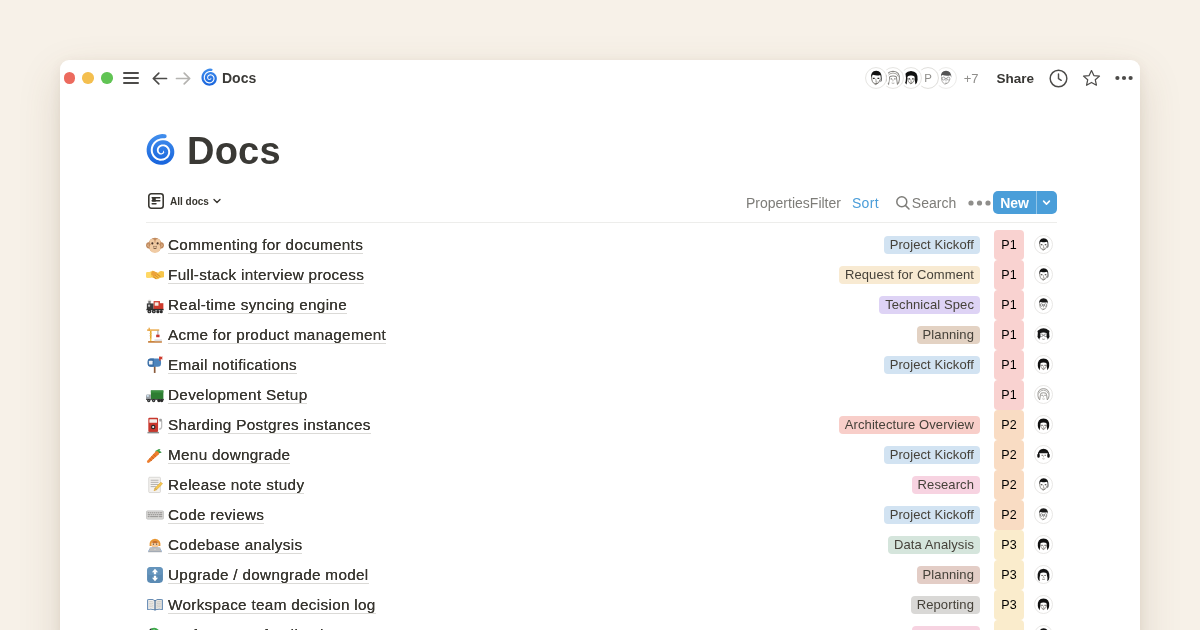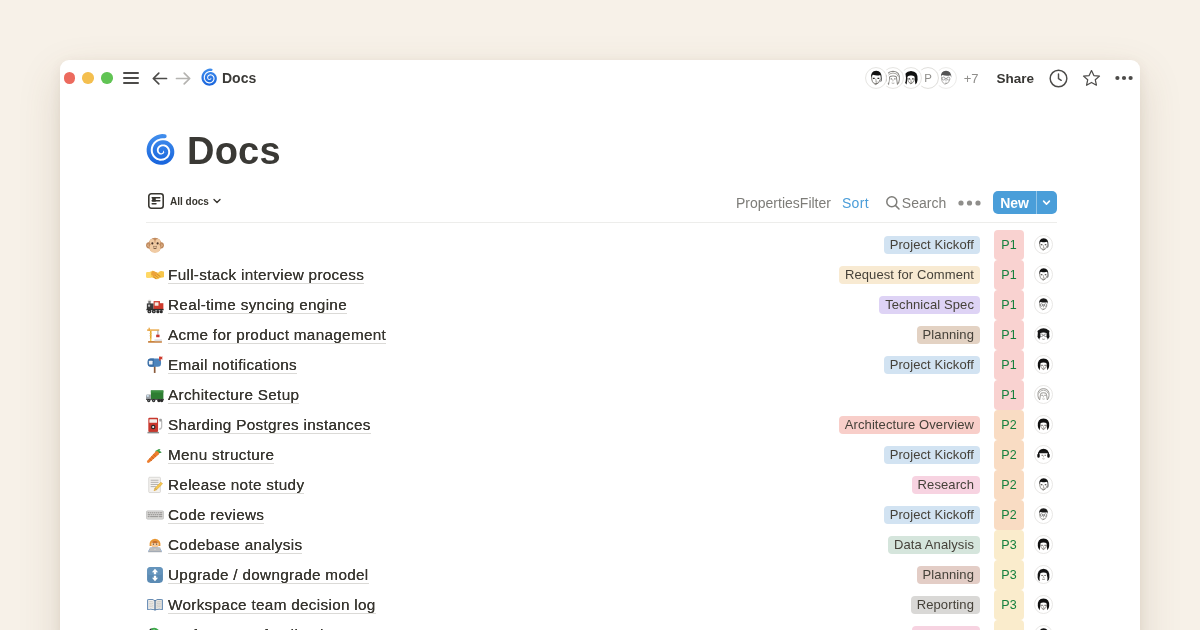--- a/index.html
+++ b/index.html
@@ -16,32 +16,32 @@
 .avh svg,.rav svg{display:block}
 .plus7{font-size:13px;color:#8f8e8b;margin-left:7px}
 .share{font-size:13.5px;font-weight:600;color:#383734;margin-left:18px}
 .ticon{margin-left:15px;display:flex;align-items:center}
 .bigrow{position:absolute;left:84px;top:73px;display:flex;align-items:center}
 .bigtitle{font-size:38px;font-weight:700;color:#3a3935;letter-spacing:.2px;margin-left:7px;line-height:36px}
 .alldocs{position:absolute;left:87px;top:133px;display:flex;align-items:center;font-size:10px;font-weight:700;color:#37352f}
 .tools{position:absolute;right:83px;top:129px;display:flex;align-items:center;font-size:14px;color:#7d7c78}
 .tools .it{margin-left:17px;display:flex;align-items:center}
 .sort{color:#4a9dd9}
-.newbtn{margin-left:12px;height:23px;background:#4a9ed9;border-radius:5px;display:flex;align-items:center;color:#fff;font-size:14px;font-weight:600}
+.newbtn{margin-left:2px;height:23px;background:#4a9ed9;border-radius:5px;display:flex;align-items:center;color:#fff;font-size:14px;font-weight:600}
 .newbtn .nl{padding:0 7px}
 .newbtn .nr{padding:0 5px 0 4px;border-left:1px solid rgba(255,255,255,.4);height:23px;display:flex;align-items:center}
 .divider{position:absolute;left:86px;width:911px;top:162px;height:1px;background:#ededeb}
 .rows{position:absolute;left:86px;width:907px;top:169.5px}
 .row{height:30px;display:flex;align-items:center;position:relative}
 .ric{width:18px;height:17px;flex:none;margin-right:4px;display:flex;align-items:center;justify-content:center}
 .ric svg{display:block}
 .rtitle{font-size:15.3px;letter-spacing:.3px;font-weight:500;color:#37352f;text-shadow:0 0 .4px #37352f;border-bottom:1px solid #dbdad7;line-height:17px}
 .rright{position:absolute;right:0;top:0;height:30px;display:flex;align-items:center}
 .tag{height:18px;border-radius:4px;padding:0 6px;font-size:13px;letter-spacing:.1px;color:#454139;display:flex;align-items:center;white-space:nowrap}
-.pb{width:30px;height:30px;border-radius:4px;font-size:12.5px;color:#15803d;display:flex;align-items:center;justify-content:center;margin-left:14px}
+.pb{width:30px;height:30px;border-radius:4px;font-size:12.5px;color:#000000;display:flex;align-items:center;justify-content:center;margin-left:14px}
 .rav{width:19px;height:19px;margin-left:10px;flex:none}
 .tag-blue{background:#d2e3f2}.tag-yel{background:#f8ead2}.tag-pur{background:#ded3f5}
 .tag-tan{background:#e3d2c3}.tag-sal{background:#f8cec9}.tag-pink{background:#f7d3e1}
 .tag-mint{background:#d5e5dc}.tag-gray{background:#d9d8d6}.tag-rose{background:#e3cdc6}
 .p1{background:#f9d2d0}.p2{background:#f9dcc3}.p3{background:#faeccc}
 </style></head>
 <body>
 <div class="win">
   <div class="dot" style="left:3.8px;background:#ec6a5e"></div>
   <div class="dot" style="left:22.4px;background:#f4bf4f"></div>
@@ -197,20 +197,21 @@
             <path d="M8.5 6.2 C4.8 6.2 3.2 9 3.4 11.6 C3.6 14.3 5.9 16 8.5 16 C11.1 16 13.4 14.3 13.6 11.6 C13.8 9 12.2 6.2 8.5 6.2Z" fill="#F0CBA4"></path>
             <ellipse cx="5.8" cy="5.4" rx="2.4" ry="2.6" fill="#F0CBA4"></ellipse>
             <ellipse cx="11.2" cy="5.4" rx="2.4" ry="2.6" fill="#F0CBA4"></ellipse>
             <circle cx="6" cy="7" r="1" fill="#463126"></circle>
             <circle cx="11" cy="7" r="1" fill="#463126"></circle>
             <path d="M7.2 11.6 q1.3 1.1 2.6 0" stroke="#7a5b43" stroke-width=".9" fill="none" stroke-linecap="round"></path>
             <ellipse cx="7.5" cy="9.9" rx=".55" ry=".8" fill="#7a5b43"></ellipse>
             <ellipse cx="9.5" cy="9.9" rx=".55" ry=".8" fill="#7a5b43"></ellipse>
           </svg>
         </span>
+        <span class="rtitle">Commenting for documents</span>
         <span class="rright">
           <span class="tag tag-blue">Project Kickoff</span>
           <span class="pb p1">P1</span>
           <span class="rav">
             <svg width="19" height="19" viewBox="0 0 24 24">
               <circle cx="12" cy="12" r="11.4" fill="#fff" stroke="#e2e1de" stroke-width="1"></circle>
               <path d="M6.8 11.5 Q5.8 4.6 12.2 4.1 Q18.6 4.4 18.2 12.5 Q18.4 15.5 17 16.6 Q17.6 10.4 16.6 8.6 Q13.4 9.8 8.6 8.4 Q7.4 9.4 7.2 11.5 Z" fill="#131313"></path>
               <path d="M7.3 10 Q6.6 16.8 11.6 19.2 Q15.4 18.2 16.6 13.5" fill="none" stroke="#55514b" stroke-width=".8"></path>
               <path d="M8.6 12.4 h2 M13.6 12.4 h2" stroke="#2e2b27" stroke-width="1.3"></path>
               <path d="M11.7 12.8 q.7 2.6 .2 3.4 q.9 .6 1.7 .1" stroke="#6b675f" stroke-width=".7" fill="none"></path>
@@ -350,21 +351,21 @@
             <rect x="0.8" y="8.4" width="1.8" height="1.8" fill="#cfe3f0"></rect>
             <rect x="0" y="12.2" width="17" height="1" fill="#555"></rect>
             <circle cx="2.6" cy="13.8" r="1.6" fill="#2b2b2b"></circle>
             <circle cx="7.2" cy="13.8" r="1.6" fill="#2b2b2b"></circle>
             <circle cx="12.2" cy="13.8" r="1.6" fill="#2b2b2b"></circle>
             <circle cx="14.8" cy="13.8" r="1.6" fill="#2b2b2b"></circle>
             <circle cx="2.6" cy="13.8" r=".6" fill="#9aa0a6"></circle>
             <circle cx="7.2" cy="13.8" r=".6" fill="#9aa0a6"></circle>
           </svg>
         </span>
-        <span class="rtitle">Architecture Setup</span>
+        <span class="rtitle">Development Setup</span>
         <span class="rright">
           <span class="pb p1">P1</span>
           <span class="rav">
             <svg width="19" height="19" viewBox="0 0 24 24">
               <circle cx="12" cy="12" r="11.4" fill="#fff" stroke="#e2e1de" stroke-width="1"></circle>
               <path d="M5 13.5 Q4.3 4.8 12 4.6 Q19.7 4.8 19 13.5 Q18.8 17 16.8 18.8 L15.9 12.4 Q16.3 9.6 12 9.8 Q7.7 9.6 8.1 12.4 L7.2 18.8 Q5.2 17 5 13.5 Z" fill="none" stroke="#8a8884" stroke-width="1.1"></path>
               <path d="M6.2 10.5 Q7.4 6.4 12 6.6 Q16.6 6.4 17.8 10.5" stroke="#96948f" stroke-width=".9" fill="none"></path>
               <path d="M9.4 13 h1.6 M13.2 13 h1.6" stroke="#55524d" stroke-width="1"></path>
               <path d="M11.7 13.3 q.5 1.9 .1 2.4 M10.5 17.4 q1.5 .9 3 .1" stroke="#7d7a74" stroke-width=".65" fill="none"></path>
             </svg>
@@ -401,21 +402,21 @@
       </div>
 <div class="row">
         <span class="ric">
           <svg width="18" height="18" viewBox="0 0 17 17">
             <path d="M9.5 5.2 q1.6 -2.6 4.2 -2.4 q-.6 1.4 -2 2 q1.8 0 3.2 1.2 q-1.8 1.2 -3.8 .8 Z" fill="#2E8B3A"></path>
             <path d="M8.6 4.8 l3.4 -1.8 1.2 1.8 -2.6 2.6 Z" fill="#3DA94A"></path>
             <path d="M11.6 5.4 Q13 6.8 12 8 L3.2 15.6 Q2 16.4 1.2 15.6 Q.4 14.8 1.4 13.6 L9.2 5.2 Q10.2 4.2 11.6 5.4 Z" fill="#ED7E2E"></path>
             <path d="M5.2 10.2 l2 1.6 M7.2 8.2 l1.8 1.5 M3.4 12.2 l1.8 1.5" stroke="#C65D1C" stroke-width=".8" stroke-linecap="round"></path>
           </svg>
         </span>
-        <span class="rtitle">Menu structure</span>
+        <span class="rtitle">Menu downgrade</span>
         <span class="rright">
           <span class="tag tag-blue">Project Kickoff</span>
           <span class="pb p2">P2</span>
           <span class="rav">
             <svg width="19" height="19" viewBox="0 0 24 24">
               <circle cx="12" cy="12" r="11.4" fill="#fff" stroke="#e2e1de" stroke-width="1"></circle>
               <path d="M5.4 11.5 Q5.4 4.8 12 4.6 Q18.6 4.8 18.6 11.5 L17.4 10.2 Q16 10.6 12 10.4 Q8 10.6 6.6 10.2 Z" fill="#181818"></path>
               <path d="M5.6 13.5 Q5.6 6.6 12 6.4 Q18.4 6.6 18.4 13.5" fill="none" stroke="#0e0e0e" stroke-width="1.7"></path>
               <rect x="4.2" y="11.2" width="3" height="4.8" rx="1.5" fill="#0e0e0e"></rect>
               <rect x="16.8" y="11.2" width="3" height="4.8" rx="1.5" fill="#0e0e0e"></rect>

